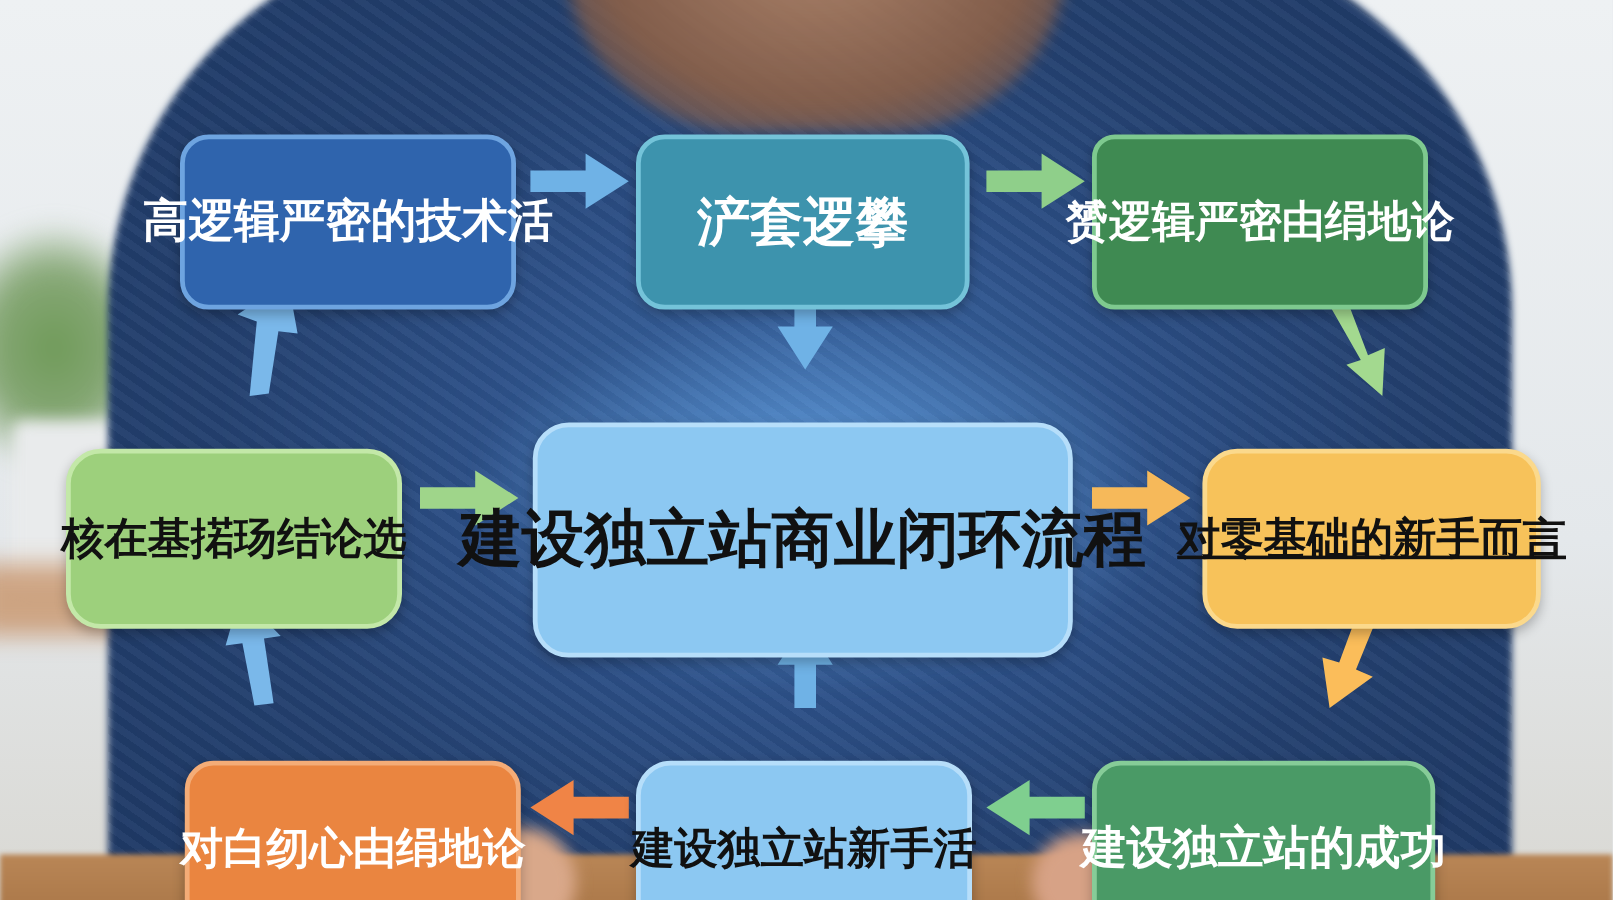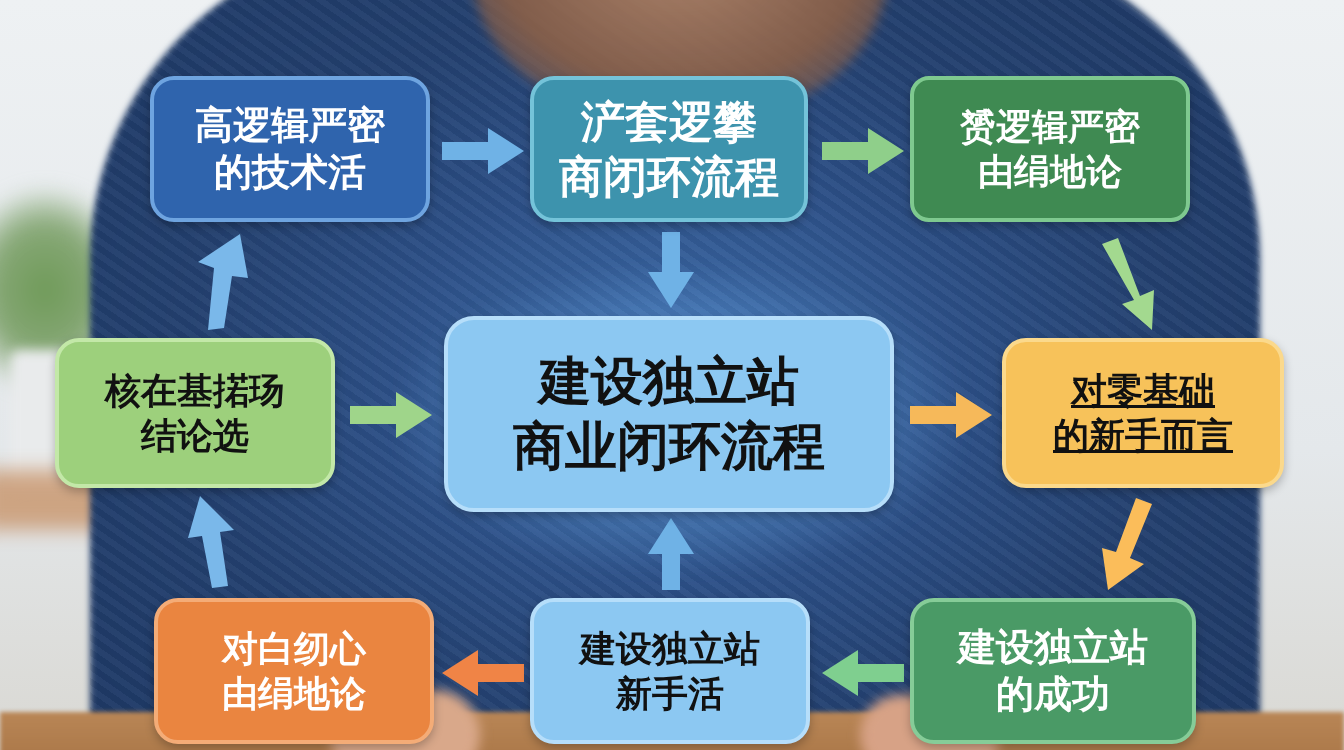--- a/index.html
+++ b/index.html
@@ -63,27 +63,28 @@
     position: absolute; left: 400px; top: 270px; width: 560px; height: 300px;
     border-radius: 60px;
     background: radial-gradient(ellipse at center, rgba(120,190,255,0.55) 0%, rgba(120,190,255,0.15) 55%, rgba(120,190,255,0) 75%);
     filter: blur(8px);
   }
 
   
   .node {
     position: absolute; box-sizing: border-box;
     border-radius: 24px; border: 4px solid;
-    display: flex; flex-direction: column; align-items: center; justify-content: center;
+    display: flex; flex-direction: row; align-items: center; justify-content: center;
     text-align: center; font-weight: bold; line-height: 1.25;
     box-shadow: 0 4px 10px rgba(0,0,0,0.25);
+    margin-top: 36px;
   }
   .node span { display: block; white-space: nowrap; }
   .t-white { color: #ffffff; }
-  .t-dark { color: #111111; }
+  .t-dark { color: #111111; border-radius: 29px; }
 
   .n1 { left: 150px; top: 76px; width: 280px; height: 146px; background: #2f64ad; border-color: #6ea4e0; font-size: 38px; }
   .n2 { left: 530px; top: 76px; width: 278px; height: 146px; background: #3d93ad; border-color: #74c3d9; font-size: 44px; }
   .n3 { left: 910px; top: 76px; width: 280px; height: 146px; background: #3f8a52; border-color: #7ec98f; font-size: 36px; border-radius: 19px; }
   .n4 { left: 55px;  top: 338px; width: 280px; height: 150px; background: #9dd07c; border-color: #c3e8a8; font-size: 36px; }
   .n5 { left: 444px; top: 316px; width: 450px; height: 196px; background: #8cc8f2; border-color: #b6defa; font-size: 52px; border-radius: 30px; }
   .n6 { left: 1002px; top: 338px; width: 282px; height: 150px; background: #f7c25a; border-color: #fbd98c; font-size: 36px; text-decoration: underline; }
   .n7 { left: 154px; top: 598px; width: 280px; height: 146px; background: #ea8540; border-color: #f4ac77; font-size: 36px; }
   .n8 { left: 530px; top: 598px; width: 280px; height: 146px; background: #8cc8f2; border-color: #b6defa; font-size: 36px; }
   .n9 { left: 910px; top: 598px; width: 286px; height: 146px; background: #4a9a66; border-color: #86cc98; font-size: 38px; }
@@ -181,21 +182,20 @@
       <polygon points="12,96 28,94 36,42 52,44 44,0 2,28 18,34" fill="#7ab8ea"></polygon>
     </svg>
 </div>
 
 <div class="node n1 t-white">
   <span>高逻辑严密</span>
   <span>的技术活</span>
 </div>
 <div class="node n2 t-white">
   <span>浐套逻攀</span>
-  <span>商闭环流程</span>
 </div>
 <div class="node n3 t-white">
   <span>赟逻辑严密</span>
   <span>由绢地论</span>
 </div>
 <div class="node n4 t-dark">
   <span>核在基掿玚</span>
   <span>结论选</span>
 </div>
 <div class="node n5 t-dark">

